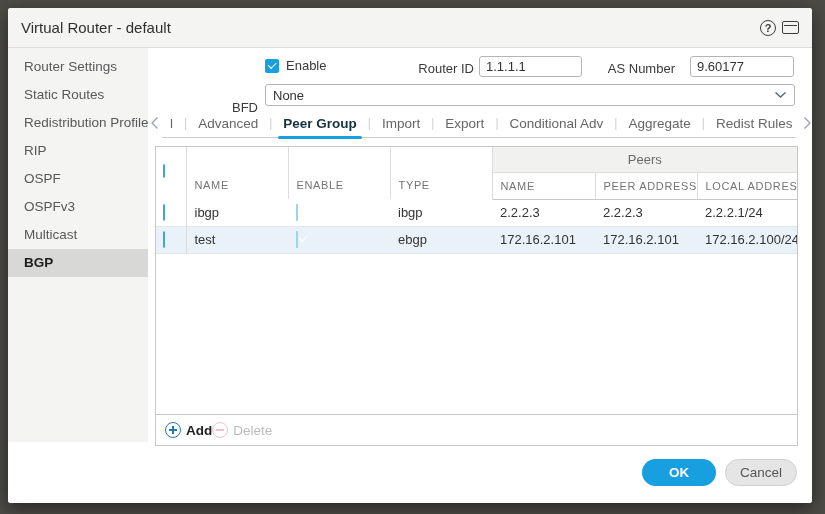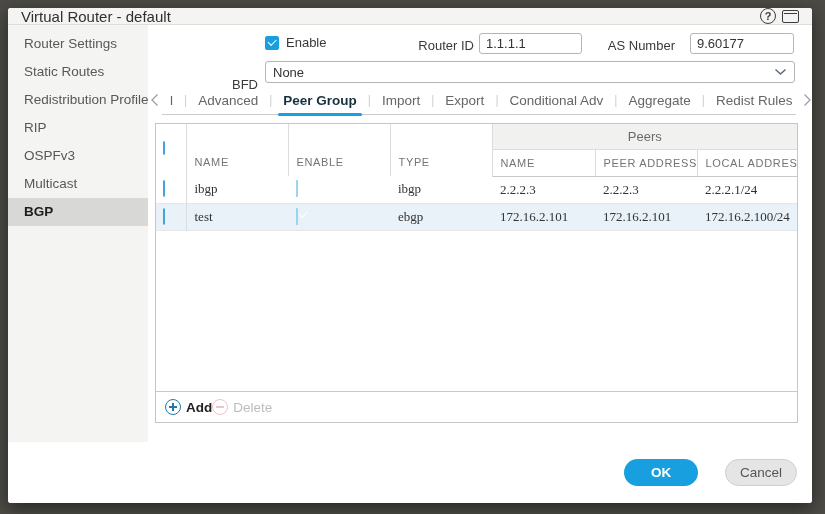--- a/index.html
+++ b/index.html
@@ -12,21 +12,21 @@
   }
   .dialog {
     position: absolute; left: 8px; top: 8px;
     width: 804px; height: 495px;
     background: #fff; border-radius: 3px;
     box-shadow: 0 5px 18px rgba(0,0,0,.5);
     display: flex; flex-direction: column; overflow: hidden;
   }
   
   .titlebar {
-    flex: none; height: 17px; background: #f4f4f2;
+    flex: none; height: 40px; background: #f4f4f2;
     border-bottom: 1px solid #dddddb;
     display: flex; align-items: center; padding: 0 13px;
   }
   .title { font-size: 15px; color: #303030; }
   .titlebar-icons { margin-left: auto; display: flex; align-items: center; gap: 6px; }
   .help-icon {
     width: 16px; height: 16px; border: 1.5px solid #3c3c3c; border-radius: 50%;
     font-size: 11px; font-weight: bold; color: #3c3c3c;
     display: flex; align-items: center; justify-content: center; cursor: pointer;
   }
@@ -110,21 +110,21 @@
   tr.h1 { height: 25px; }
   tr.h2 { height: 27px; }
   th.group {
     background: #f1f1ef; text-align: center; font-size: 13px; letter-spacing: 0;
     color: #6b6b6b; border-bottom: 1px solid #dcdcdc; padding: 0;
   }
   tr.h2 th { padding-left: 8px; border-bottom: 1px solid #c8c8c8; }
   th:last-child { border-right: none; }
   tbody tr { height: 27px; border-bottom: 1px solid #e6e6e6; }
   tbody tr.alt { background: #e9f2f8; }
-  td { font-size: 13px; color: #333; padding-left: 8px; font-family: Liberation Serif, serif; }
+  td { font-size: 13px; color: #333; padding-left: 8px; }
   td.cb-cell { padding-left: 7px; border-right: 1px solid #dcdcdc; }
   .tbl-spacer { flex: 1; }
   .tbl-footer {
     flex: none; height: 31px; border-top: 1px solid #c8c8c8;
     display: flex; align-items: center; padding-left: 9px;
   }
   .add-btn, .delete-btn { display: flex; align-items: center; gap: 5px; cursor: pointer; font-size: 13.5px; }
   .add-btn { color: #222; font-weight: bold; }
   .delete-btn { color: #bcbcbc; cursor: default; }
   .circle-plus-icon, .circle-minus-icon {
@@ -138,21 +138,21 @@
   .circle-plus-icon::after  { top: 3px; bottom: 3px; left: 50%; width: 1.5px; margin-left: -0.75px; }
   .circle-minus-icon { border: 1.5px solid #efc3ca; }
   .circle-minus-icon::before {
     content: ''; position: absolute; background: #efc3ca;
     left: 3px; right: 3px; top: 50%; height: 1.5px; margin-top: -0.75px;
   }
   
   .dlg-footer {
     flex: none; height: 61px; background: #fff;
     display: flex; align-items: center; justify-content: flex-end;
-    gap: 27px; padding-right: 15px;
+    gap: 9px; padding-right: 15px;
   }
   .ok-btn {
     min-width: 74px; height: 27px; border: none; border-radius: 14px;
     background: #189fe0; color: #fff; font-size: 13.5px; font-weight: bold;
     font-family: inherit; cursor: pointer;
   }
   .cancel-btn {
     min-width: 72px; height: 27px; border: 1px solid #cfcfcf; border-radius: 14px;
     background: #e5e5e5; color: #565656; font-size: 13.5px; font-family: inherit; cursor: pointer;
   }
@@ -170,20 +170,21 @@
     </span>
   </div>
 
   <div class="dlg-body">
 
     <div class="sidebar">
       <div class="sidebar-item">Router Settings</div>
       <div class="sidebar-item">Static Routes</div>
       <div class="sidebar-item">Redistribution Profile</div>
       <div class="sidebar-item">RIP</div>
+      <div class="sidebar-item">OSPF</div>
       <div class="sidebar-item">OSPFv3</div>
       <div class="sidebar-item">Multicast</div>
       <div class="sidebar-item selected">BGP</div>
     </div>
 
     <div class="main">
 
       <span class="enable-group">
         <span class="cb checked-bright"></span>
         <span class="lbl">Enable</span>

